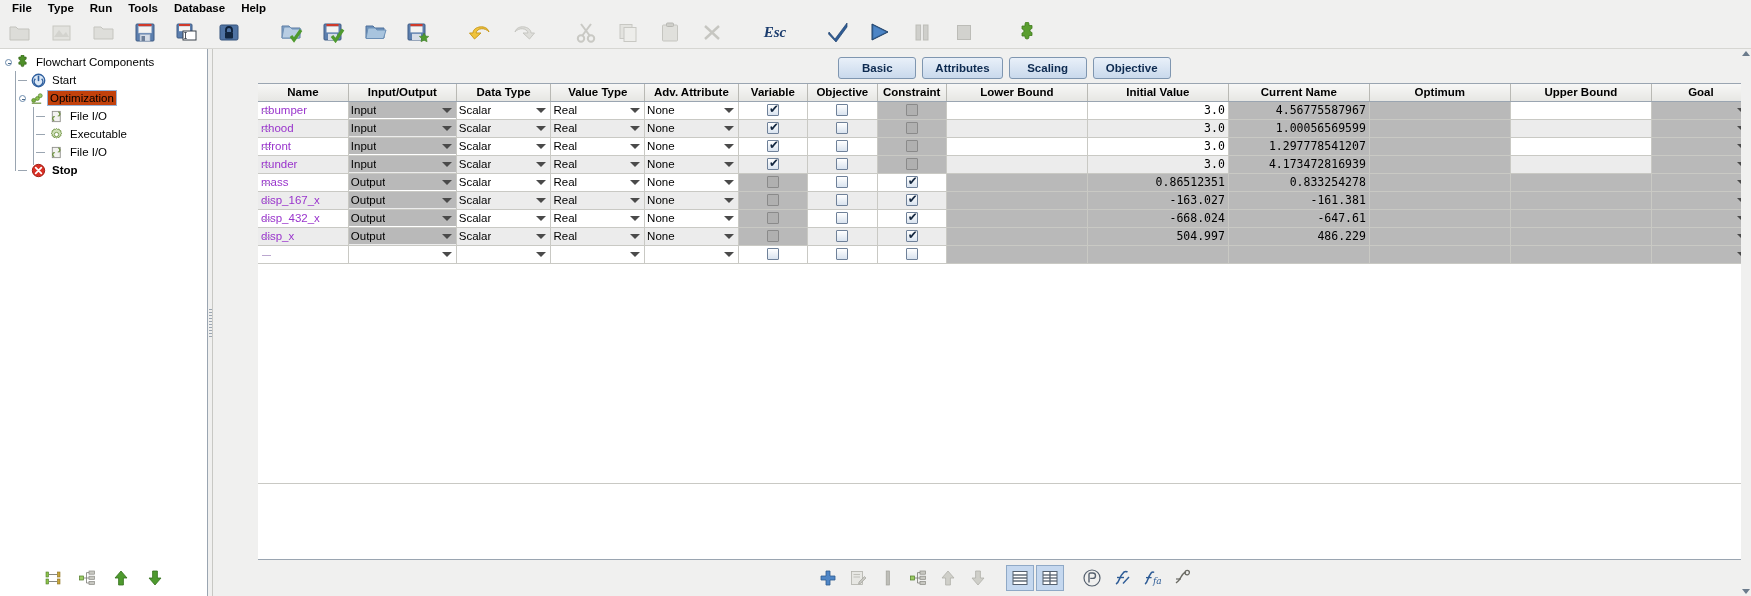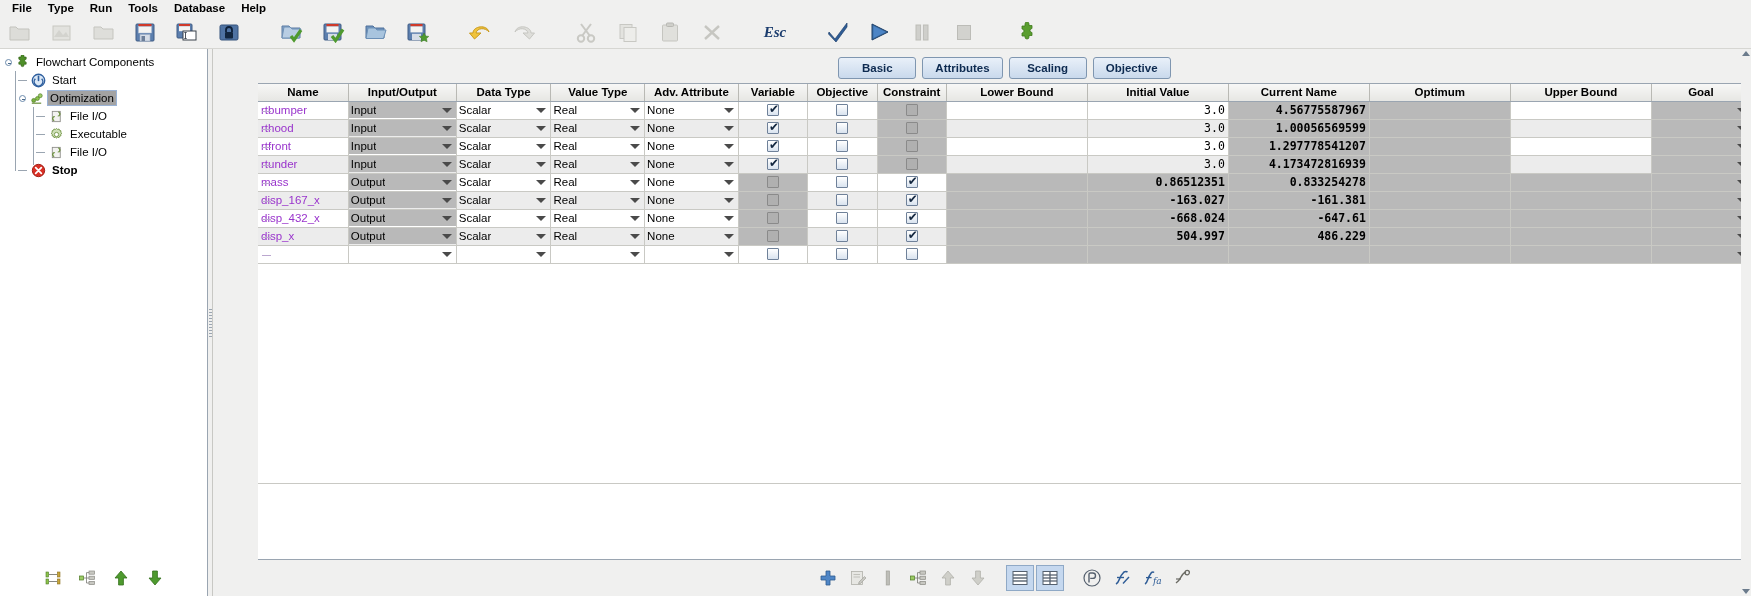--- a/index.html
+++ b/index.html
@@ -143,21 +143,21 @@
   .tnode .elbow::before {
     content:""; position:absolute; left:2px; top:9px; width:9px; height:1px;
     background: #9aa5b1;
   }
   .ticon {
     width: 17px; height: 17px; flex: 0 0 auto;
     display: flex; align-items: center; justify-content: center;
     margin-right: 3px;
   }
   .tlabel { padding: 0 2px; line-height: 14px; }
-  .tlabel.selected { background: #a3a3a3; color: #000; outline: 1px solid #9ab3d6; }
+  .tlabel.selected { background: #c2410c; color: #000; outline: 1px solid #9ab3d6; }
   .vline {
     position: absolute; width: 1px; background: #9aa5b1;
   }
   .sidebar-toolbar {
     height: 36px;
     flex: 0 0 auto;
     display: flex; align-items: center; justify-content: center;
     gap: 12px;
     background: #fff;
     border-top: none;
@@ -253,21 +253,21 @@
     position: relative;
     padding-left: 20px;
     background: #fff;
   }
   tr.r-even td.cell-name { background: #ececec; }
   td.cell-name::before {
     content:""; position:absolute; left:4px; top:9px; width:9px; height:1px;
     background:#bba7cf;
   }
   td.cell-num { text-align: right; font-family: "DejaVu Sans Mono", monospace; font-size: 10.5px; padding-right: 14px; }
-  td.grey   { background: #b9b9b9 !important; font-weight: bold; }
+  td.grey   { background: #b9b9b9 !important; }
 
   
   .combo {
     display: flex; align-items: center; justify-content: space-between;
     height: 16px; width: 100%;
     padding: 0 1px 0 2px;
   }
   .combo.filled { background: #b9b9b9; }
   .combo-val { font-size: 11.5px; color:#000; overflow:hidden; white-space:nowrap; }
   .caret {

